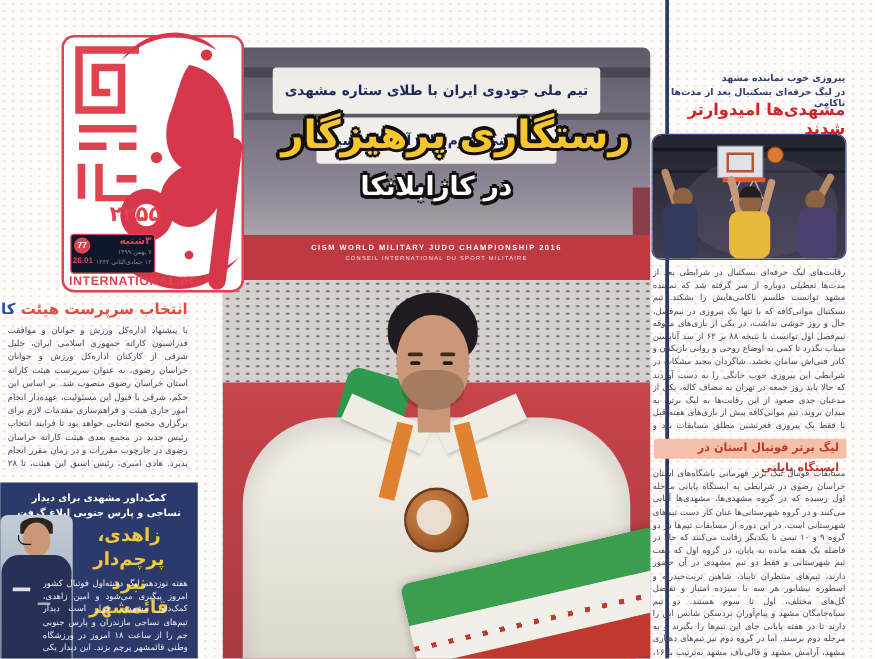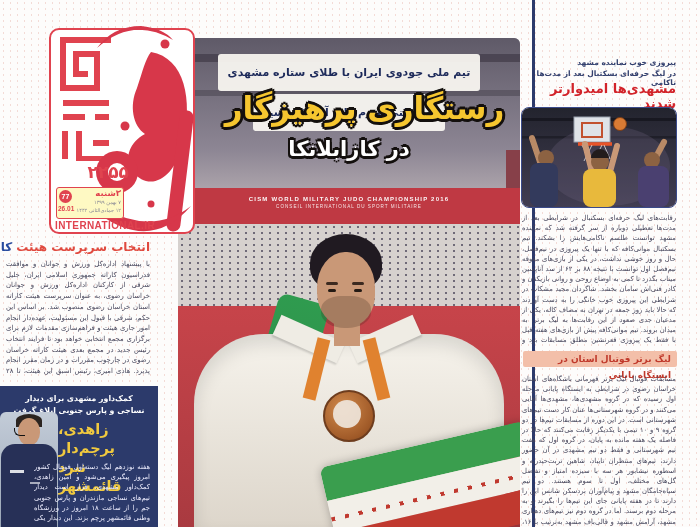--- a/index.html
+++ b/index.html
@@ -19,21 +19,21 @@
     border:2px solid #e0434f;border-radius:10px;background:#fff;z-index:3;margin-left:43px;
   }
   .kufic{position:absolute;left:4px;top:5px;}
   .calli{position:absolute;right:-4px;top:-30px;overflow:visible;}
   .issue{
     position:absolute;left:6px;top:132px;width:72px;direction:rtl;
     color:#e0434f;font-weight:bold;font-size:17px;letter-spacing:7px;white-space:nowrap;
   }
   .datebox{
     position:absolute;left:5px;top:157px;width:66px;height:30px;
-    border:1.5px solid #e0434f;border-radius:3px;background:#fef9c3;
+    border:1.5px solid #e0434f;border-radius:3px;background:#0f172a;
   }
   .weekday{position:absolute;right:2px;top:0px;color:#e0434f;font-weight:bold;font-size:8.5px;direction:rtl;}
   .roundel{
     position:absolute;left:2px;top:2px;width:13px;height:13px;border-radius:50%;
     background:#e0434f;color:#fff;font-size:7px;line-height:13px;text-align:center;font-weight:bold;
     font-family:"Liberation Sans",sans-serif;
   }
   .greg{position:absolute;left:1px;top:17px;color:#e0434f;font-size:6.5px;font-weight:bold;font-family:"Liberation Sans",sans-serif;}
   .dline1{position:absolute;right:2px;top:11px;color:#8a8a96;font-size:5px;direction:rtl;white-space:nowrap;}
   .dline2{position:absolute;right:2px;top:19px;color:#8a8a96;font-size:5px;direction:rtl;white-space:nowrap;}
@@ -49,21 +49,21 @@
   .k-body{
     margin-top:5px;font-size:6.9px;line-height:1.55;color:#44445a;
     text-align:justify;height:116px;overflow:hidden;
   }
   
   #refcard{
     position:absolute;left:0;top:386px;width:158px;height:141px;
     background:#2c3a6b;color:#fff;direction:rtl;overflow:hidden;z-index:2;
   }
   .r-kicker{font-size:7.8px;font-weight:bold;text-align:center;line-height:1.5;margin-top:7px;}
-  .r-head{font-size:14.5px;font-weight:800;color:#f0c93f;text-align:left;line-height:1.3;margin:4px 10px 0 58px;}
+  .r-head{font-size:14.5px;font-weight:800;color:#f0c93f;text-align:center;line-height:1.3;margin:4px 10px 0 58px;}
   .r-body{
     position:absolute;right:8px;top:76px;width:116px;font-size:6.8px;line-height:1.5;
     text-align:justify;color:#eef;overflow:hidden;height:62px;
   }
   .ref-photo{position:absolute;left:0px;top:26px;width:58px;height:115px;border-radius:6px 6px 0 0;
     background:linear-gradient(#c3ccd8,#9aa6b6);overflow:hidden;}
   .ref-head{position:absolute;left:18px;top:6px;width:22px;height:27px;border-radius:50% 50% 45% 45%;background:#c99877;}
   .ref-hair{position:absolute;left:16px;top:2px;width:26px;height:13px;border-radius:50% 50% 0 0;background:#2b2420;}
   .ref-mic{position:absolute;left:14px;top:16px;width:10px;height:7px;border:1px solid #111;border-radius:0 0 0 6px;border-top:none;border-right:none;}
   .ref-torso{position:absolute;left:1px;top:32px;width:56px;height:83px;border-radius:14px 14px 0 0;background:#273057;}

